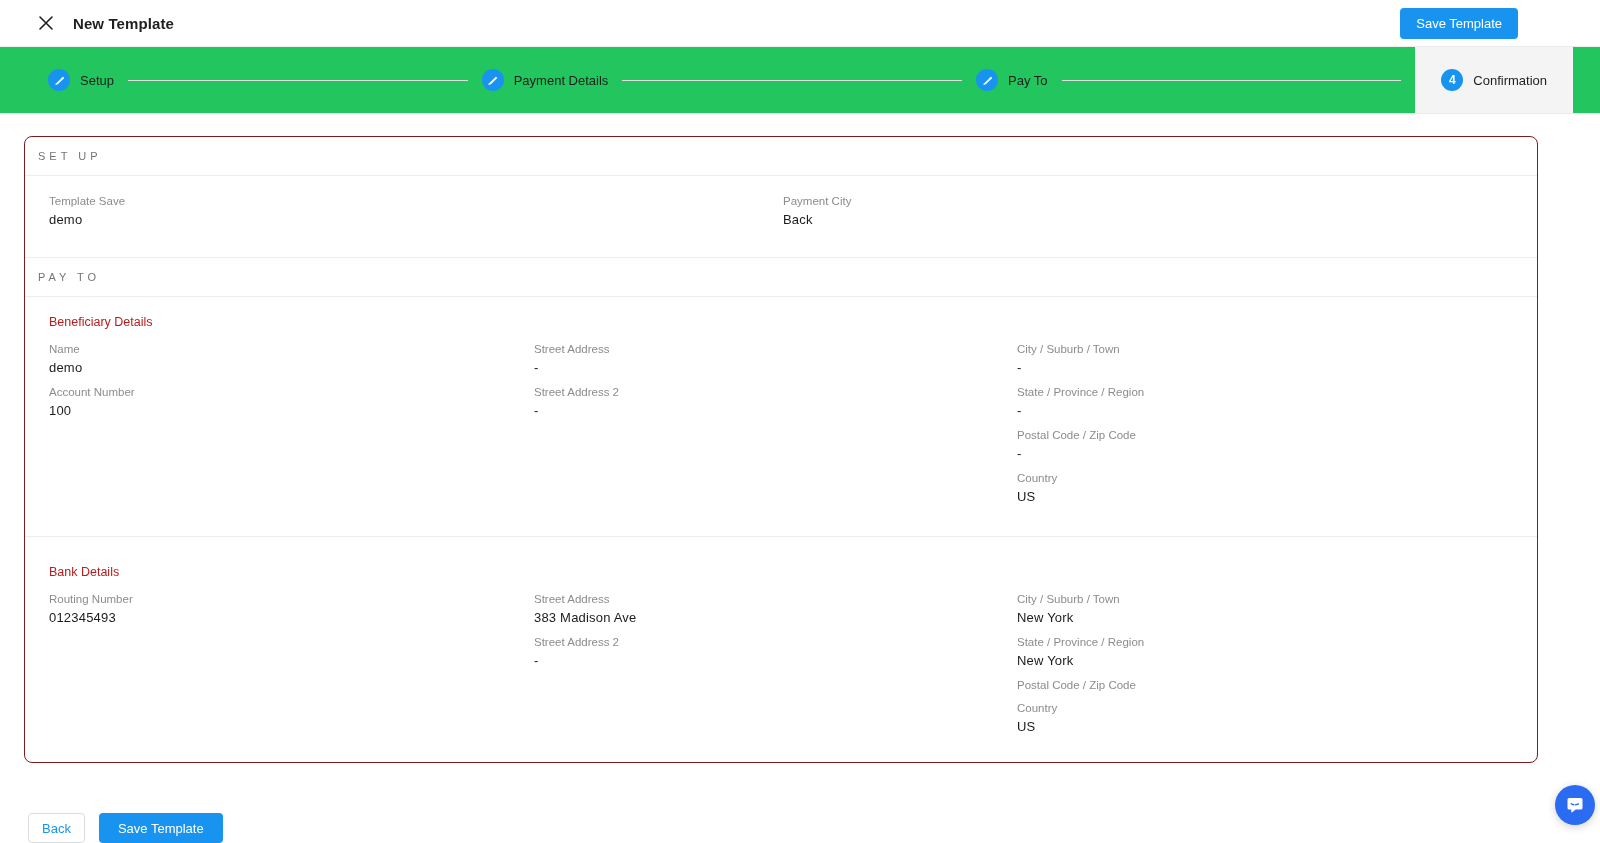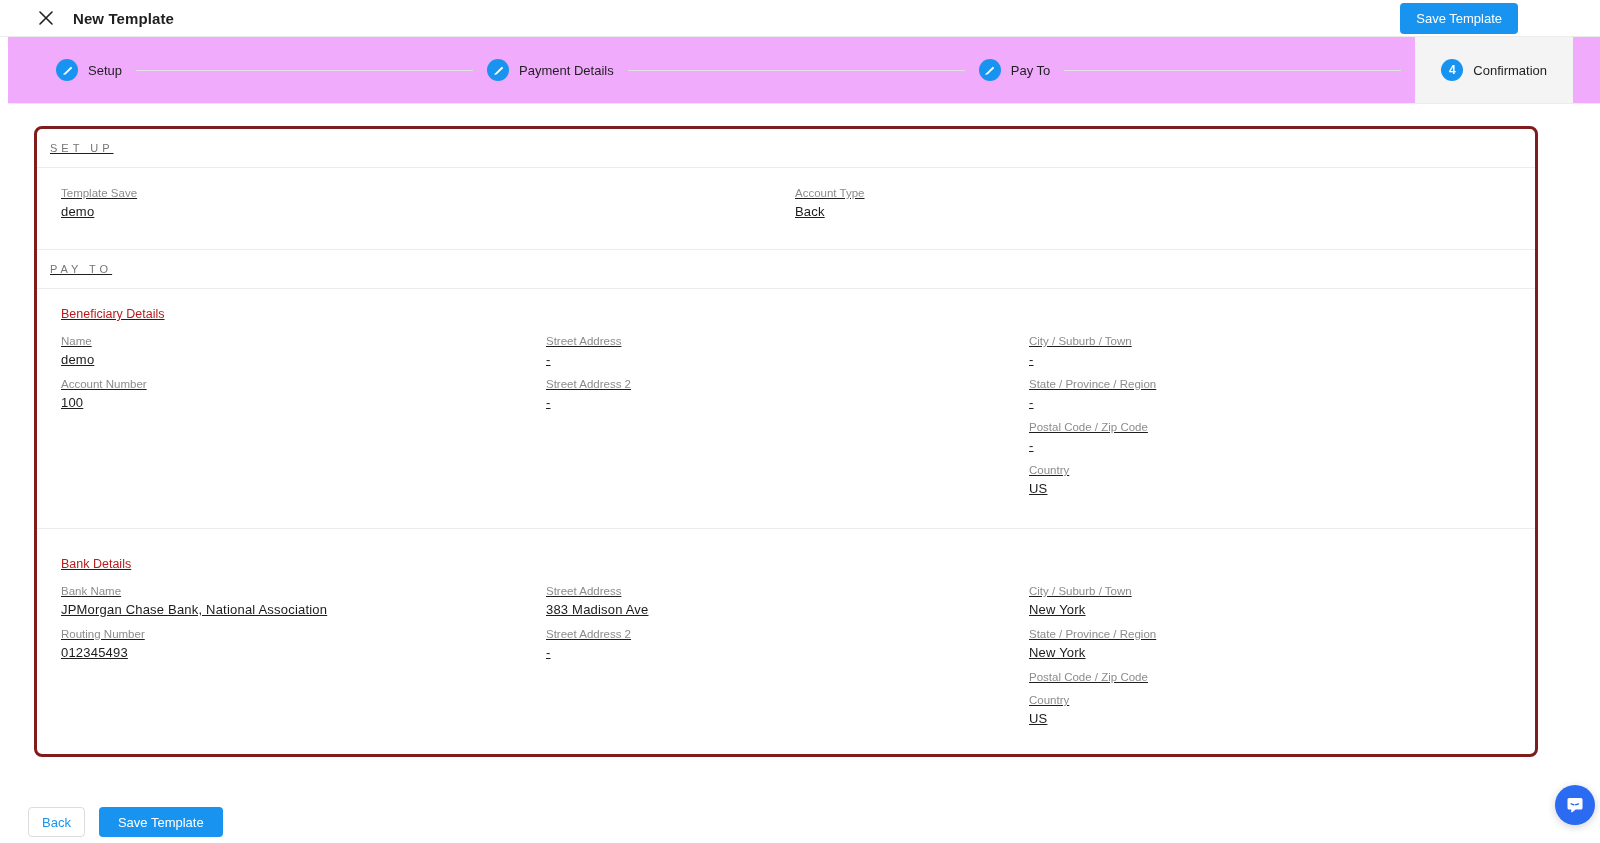--- a/index.html
+++ b/index.html
@@ -1,43 +1,43 @@
 <!DOCTYPE html>
 <html><head>
 <meta charset="utf-8">
 <style>
   * { box-sizing: border-box; margin: 0; padding: 0; }
   html, body { width: 1600px; height: 843px; background: #fff;
     font-family: "Liberation Sans", sans-serif; overflow: hidden; color: #1f1f1f; }
 
   
-  .top-bar { height: 37px; display: flex; align-items: center;
+  .top-bar { height: 47px; display: flex; align-items: center;
     padding: 0 82px 0 36px; border-bottom: 1px solid #ececec; background: #fff; }
   .close-btn { width: 20px; height: 20px; display: flex; align-items: center;
     justify-content: center; cursor: pointer; background: none; border: none; }
   .page-title { font-size: 15px; font-weight: 700; margin-left: 17px; letter-spacing: .1px; }
   .btn { border: none; border-radius: 4px; font-size: 13px; font-family: Liberation Sans, sans-serif;
     cursor: pointer; display: inline-flex; align-items: center; justify-content: center; }
   .btn-primary { background: #1894f0; color: #fff; height: 31px; padding: 0 16px; font-weight: 400; }
   .top-save { margin-left: auto; }
 
   
   .stepper-row { height: 67px; display: flex; align-items: stretch;
-    padding-left: 48px; border-bottom: 1px solid #ececec; background: #f0abfc; margin-left: 8px; }
+    padding-left: 48px; border-bottom: 1px solid #ececec; background: #22c55e; }
   .step { display: flex; align-items: center; gap: 10px; }
   .step-circle { width: 22px; height: 22px; border-radius: 50%; background: #1894f0;
     display: flex; align-items: center; justify-content: center; flex: none; }
   .step-circle .num { color: #fff; font-size: 12px; font-weight: 700; }
   .step-label { font-size: 13px; color: #1f1f1f; white-space: nowrap; }
   .connector { flex: 1; height: 1px; background: #e0e0e0; align-self: center; margin: 0 14px; }
   .step-current { background: #f4f4f4; padding: 0 26px; margin-right: 27px; }
 
   
-  .card { margin: 22px 62px 0 34px; border: 3px solid #7f1d1d; border-radius: 8px;
-    background: #fff; overflow: hidden; text-decoration: underline; }
+  .card { margin: 22px 62px 0 24px; border: 1px solid #7f1d1d; border-radius: 8px;
+    background: #fff; overflow: hidden; }
   .section-heading-row { height: 39px; display: flex; align-items: center;
     padding-left: 13px; border-bottom: 1px solid #ececec; }
   .section-heading { font-size: 11px; color: #757575; letter-spacing: 4px; }
 
   .setup-grid { display: grid; grid-template-columns: 734px 1fr;
     padding: 19px 24px 0; min-height: 82px; border-bottom: 1px solid #ececec; }
 
   .detail-block { padding: 18px 24px 0; border-bottom: 1px solid #ececec; }
   .detail-block.last { border-bottom: none; }
   .block-benef { min-height: 240px; }
@@ -122,21 +122,21 @@
   <div class="section-heading-row">
     <span class="section-heading">SET UP</span>
   </div>
 
   <div class="setup-grid">
     <div class="field">
       <div class="f-label">Template Save</div>
       <div class="f-value">demo</div>
     </div>
     <div class="field">
-      <div class="f-label">Account Type</div>
+      <div class="f-label">Payment City</div>
       <div class="f-value">Back</div>
     </div>
   </div>
 
   <div class="section-heading-row">
     <span class="section-heading">PAY TO</span>
   </div>
 
   <div class="detail-block block-benef">
     <div class="block-title">Beneficiary Details</div>
@@ -179,24 +179,20 @@
           <div class="f-value">US</div>
         </div>
       </div>
     </div>
   </div>
 
   <div class="detail-block block-bank last">
     <div class="block-title">Bank Details</div>
     <div class="three-grid">
       <div>
-        <div class="field">
-          <div class="f-label">Bank Name</div>
-          <div class="f-value">JPMorgan Chase Bank, National Association</div>
-        </div>
         <div class="field">
           <div class="f-label">Routing Number</div>
           <div class="f-value">012345493</div>
         </div>
       </div>
       <div>
         <div class="field">
           <div class="f-label">Street Address</div>
           <div class="f-value">383 Madison Ave</div>
         </div>

